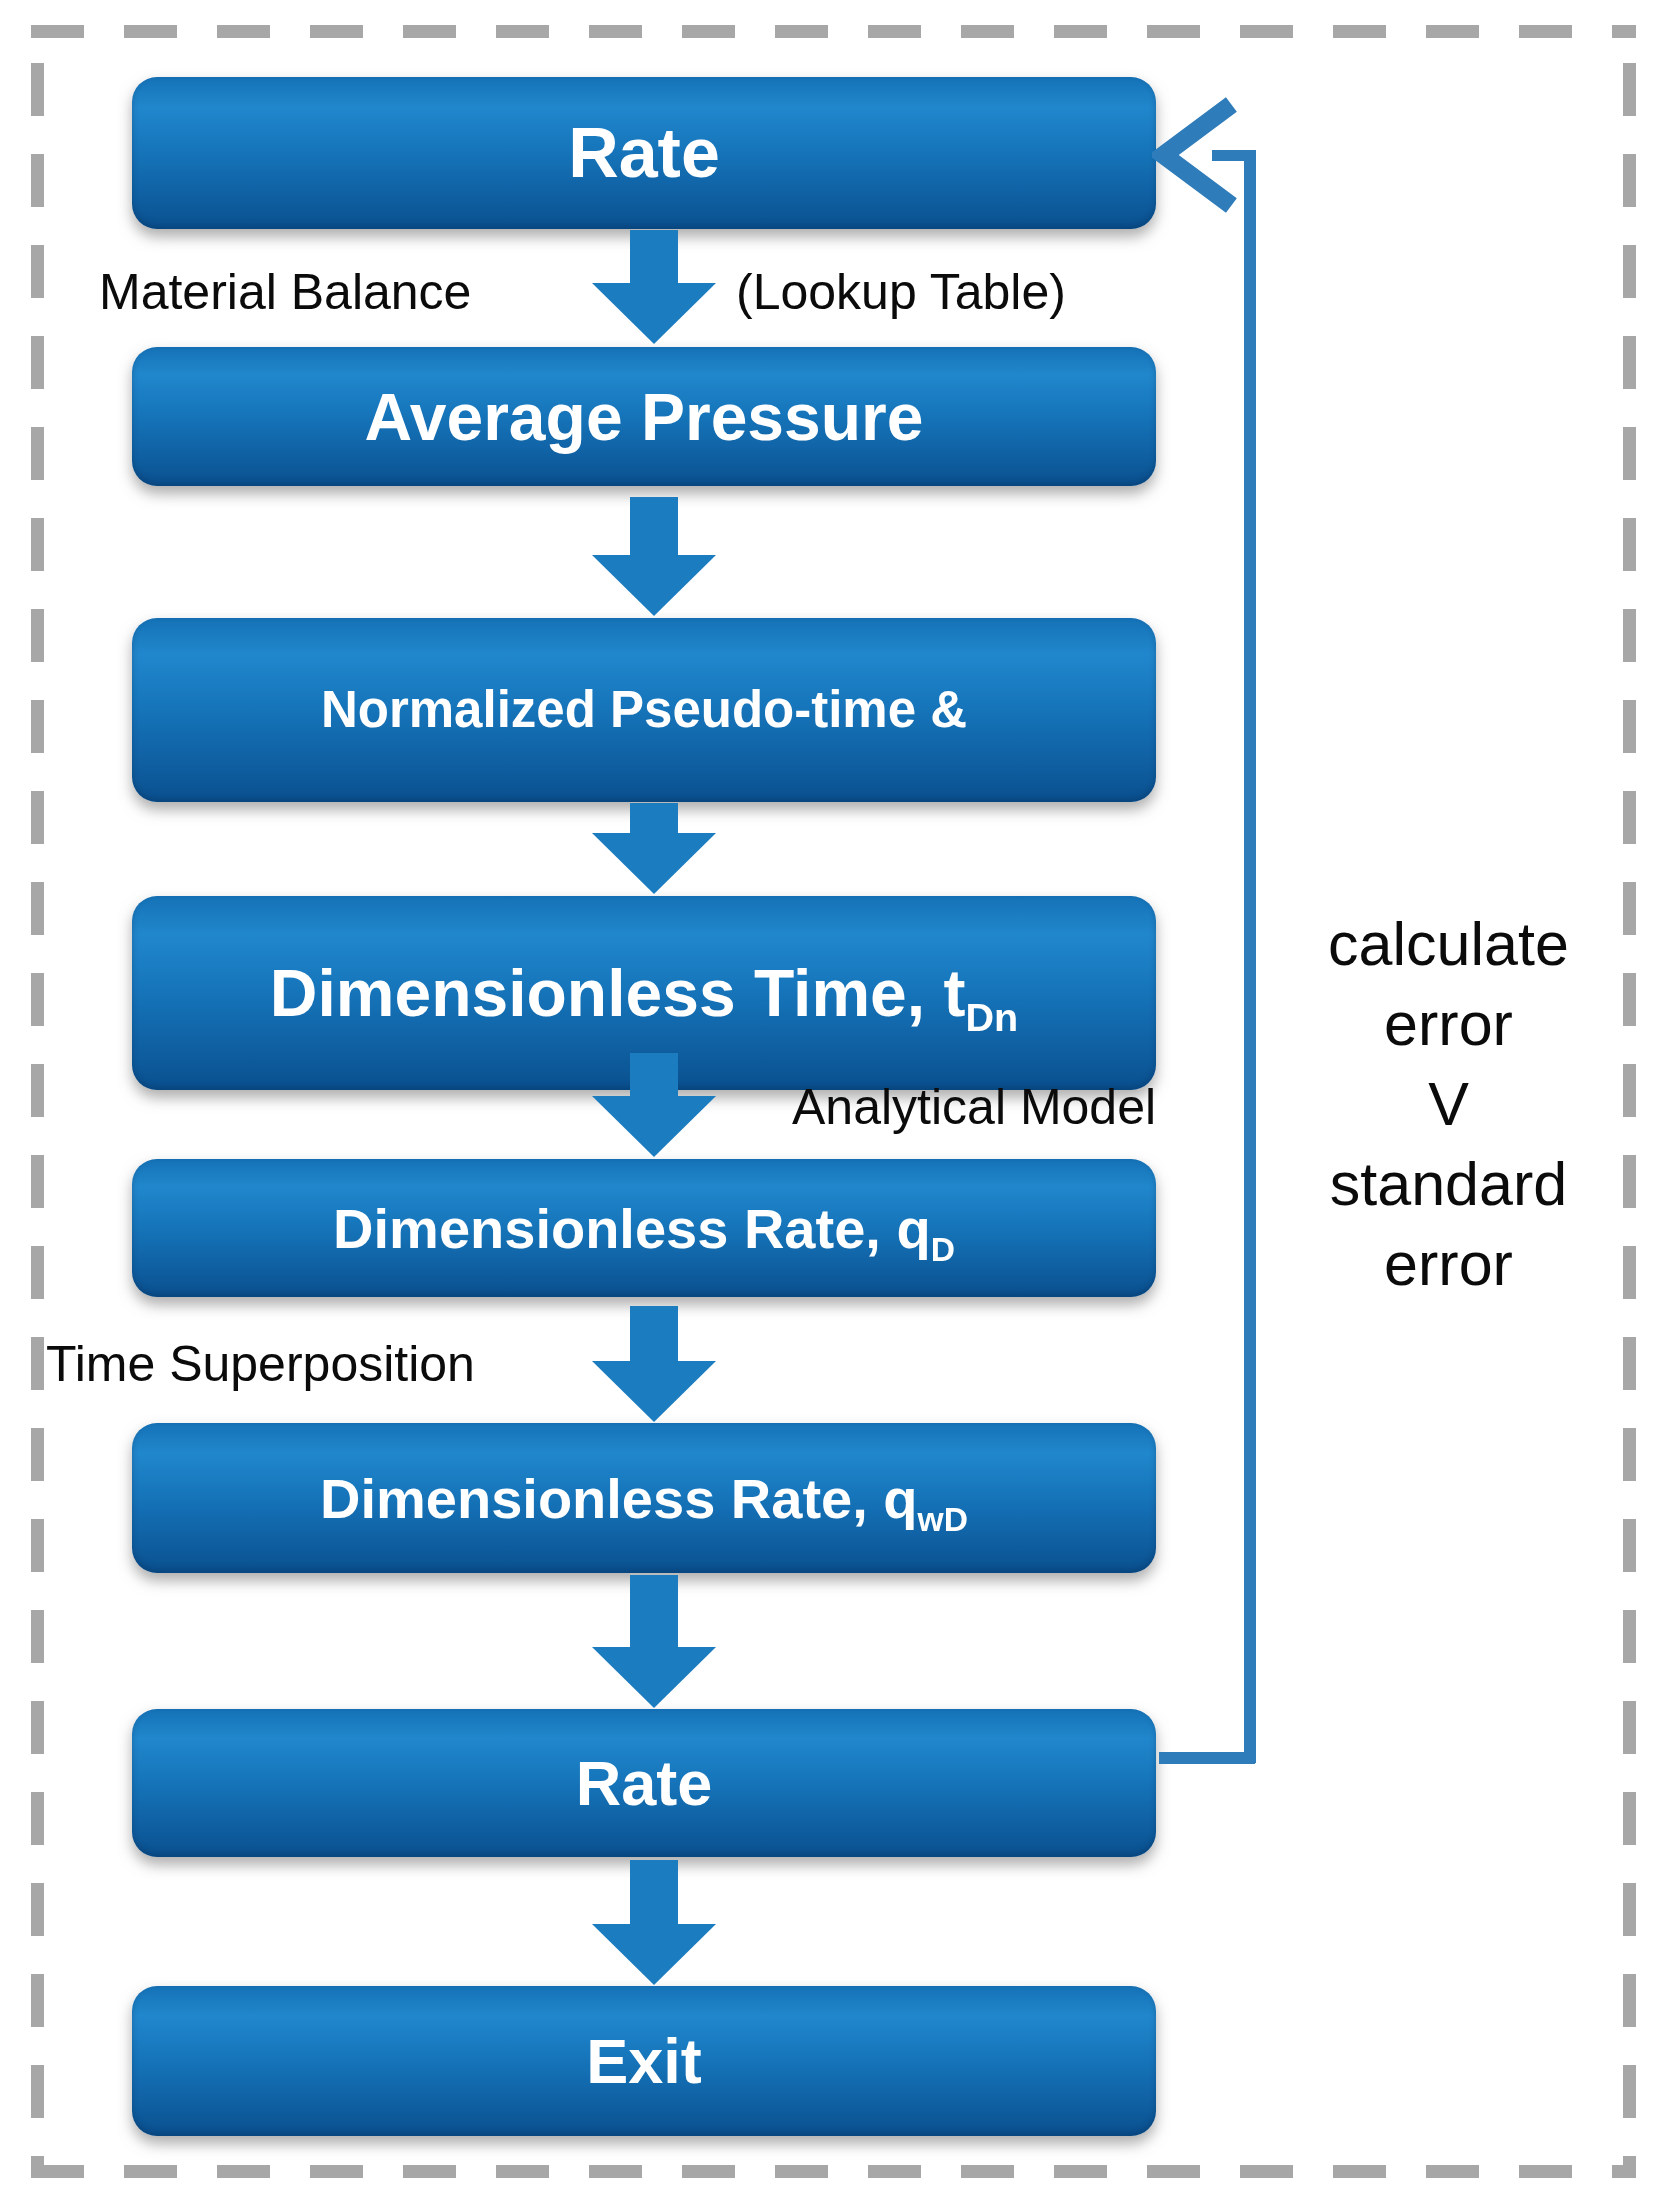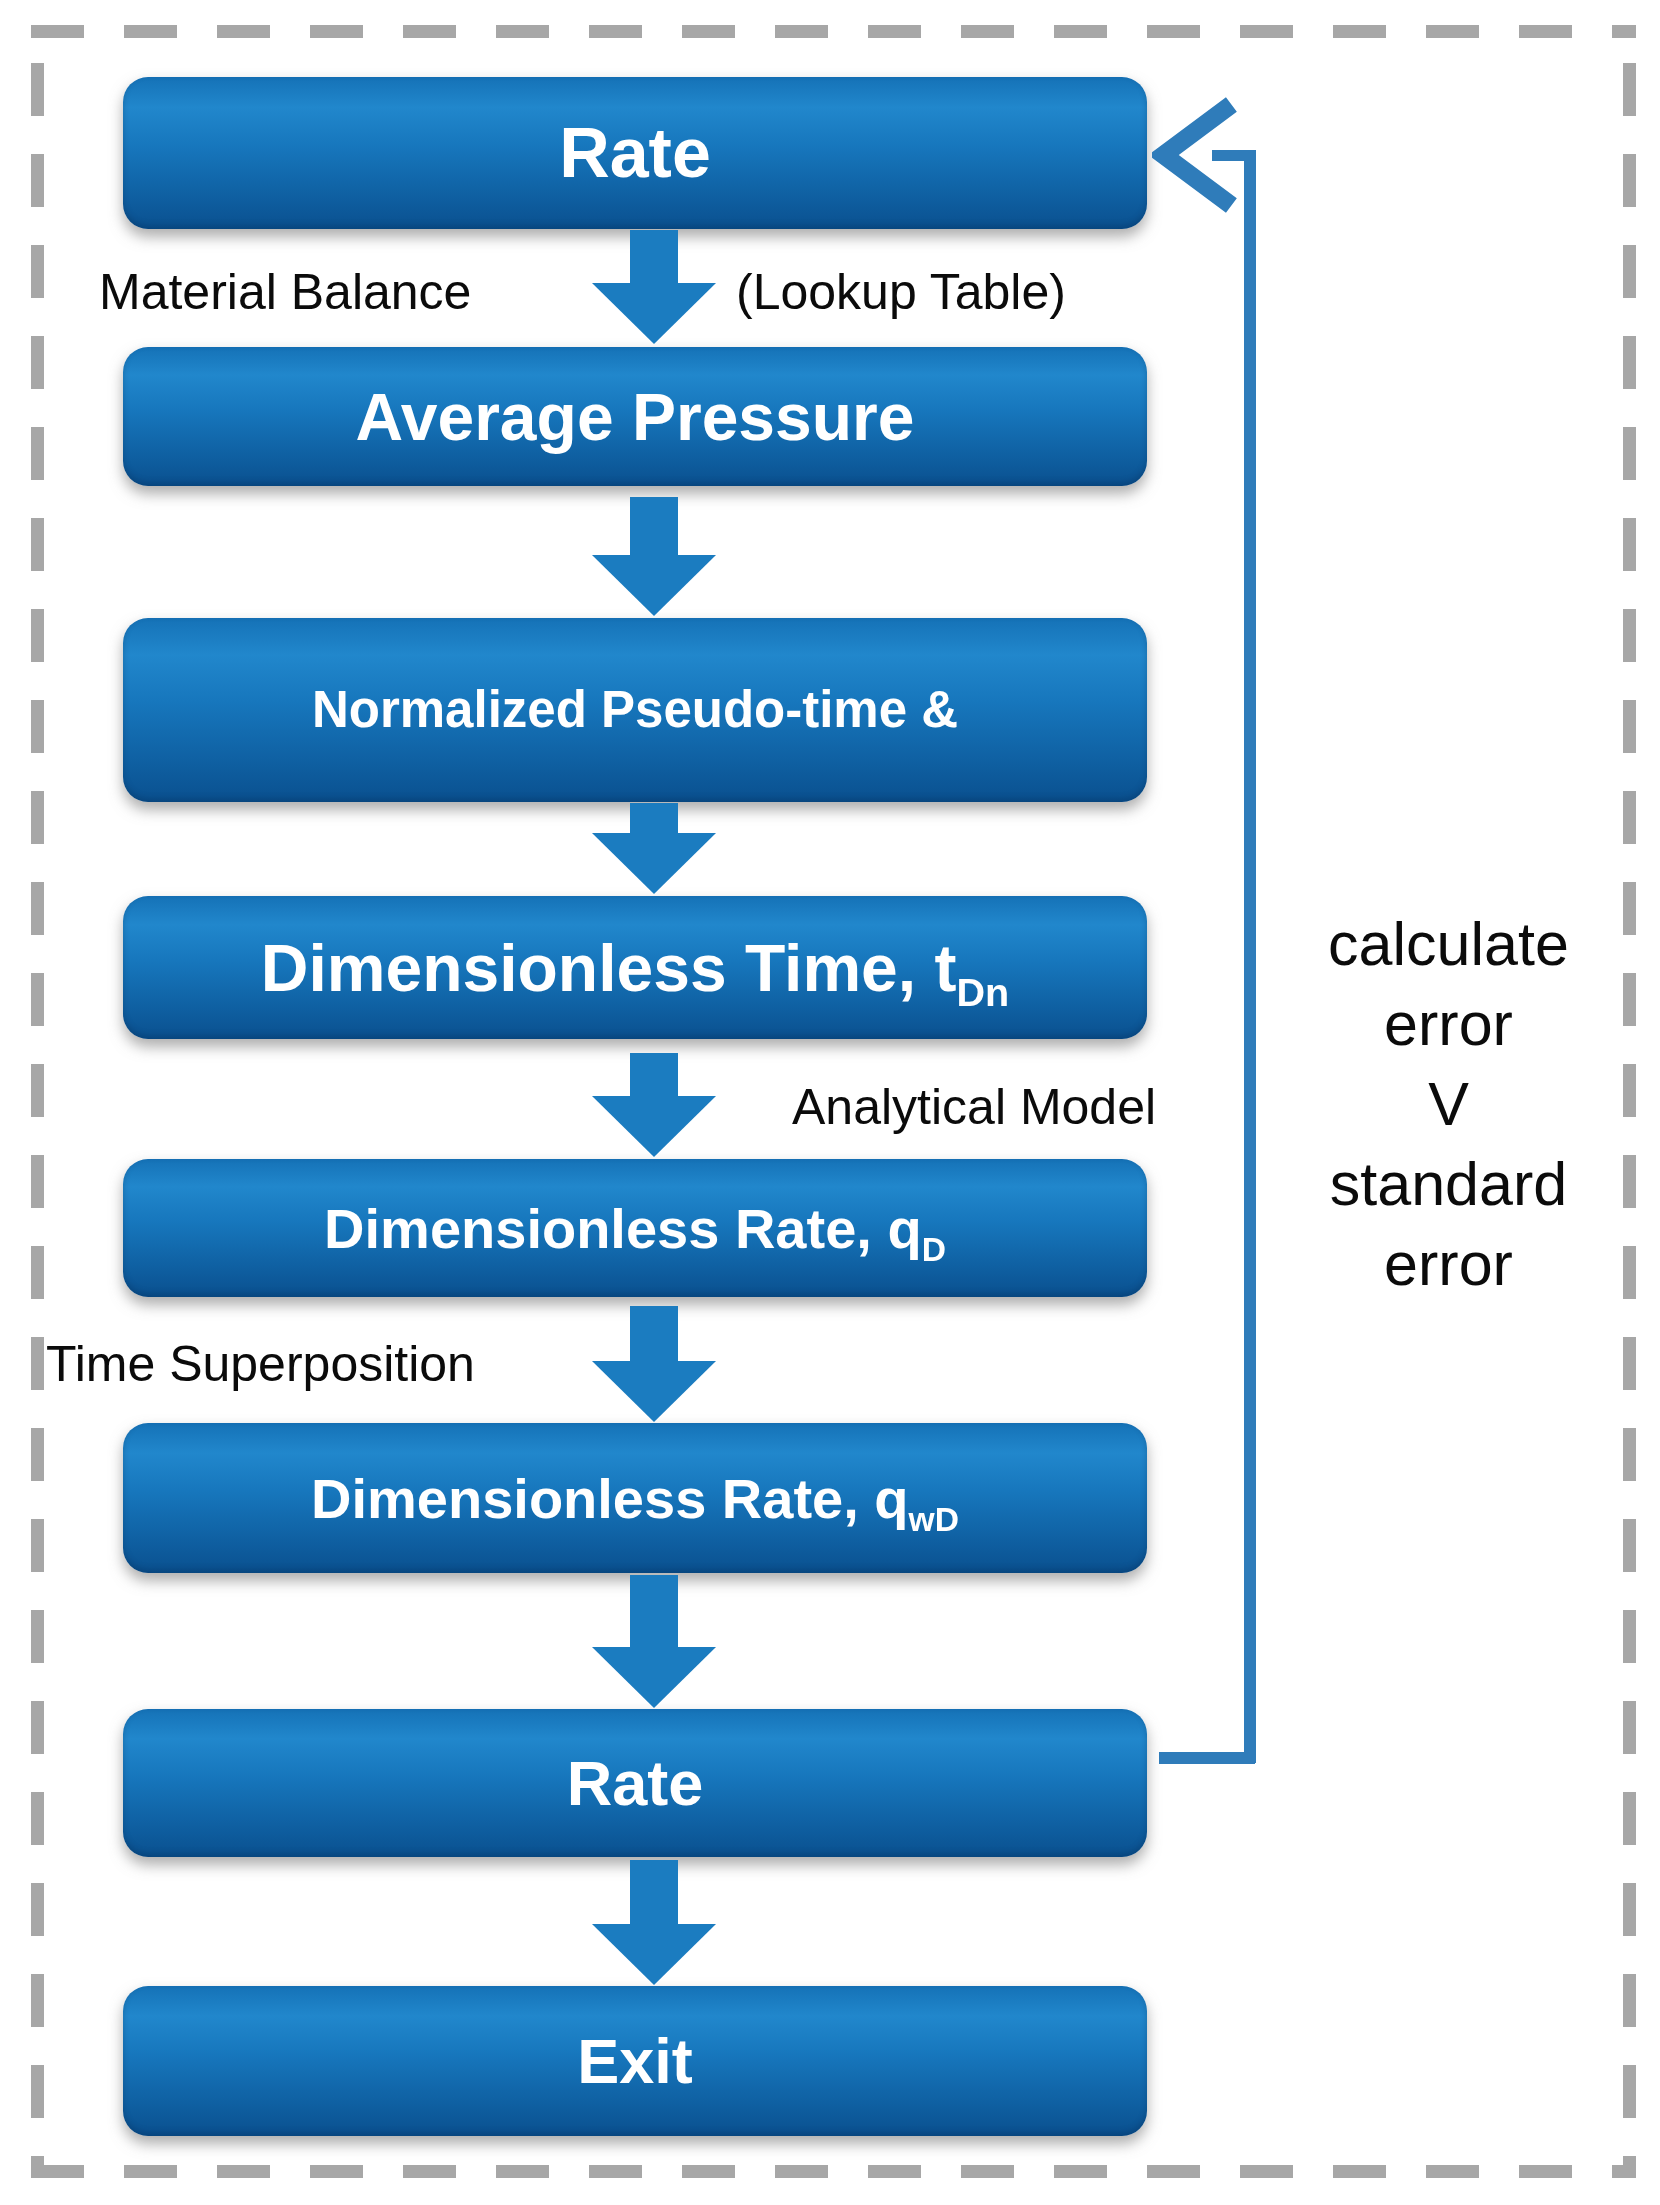--- a/index.html
+++ b/index.html
@@ -9,21 +9,21 @@
   }
   
   .bstrip{position:absolute;}
   .bh{height:13.3px;left:31px;width:1605px;
       background:repeating-linear-gradient(90deg,#a7a7a7 0 53px,transparent 53px 93px);}
   .bv{width:13.3px;top:25px;height:2153px;
       background:repeating-linear-gradient(180deg,transparent 0 38px,#a7a7a7 38px 91px);}
 
   
   .box{
-    position:absolute;left:123px;width:1024px;border-radius:25px;
+    position:absolute;left:132px;width:1024px;border-radius:25px;
     background:linear-gradient(180deg,#1572b7 0%,#2187cc 20%,#1777bd 45%,#0f60a2 78%,#0a508f 100%);
     box-shadow:0 7.5px 13.3px rgba(110,110,110,.55), inset 0 -3.3px 6.6px rgba(0,40,80,.30);
     color:#ffffff;font-weight:700;
     display:flex;align-items:center;justify-content:center;text-align:center;
   }
   .box sub{font-size:0.60em;vertical-align:-0.38em;line-height:0;}
 
   
   .arrow{position:absolute;left:592px;width:124px;display:flex;flex-direction:column;align-items:center;}
   .arrow .stem{width:48px;flex:1 1 auto;background:#1b7cc0;}
@@ -55,21 +55,21 @@
   <div class="box" style="top:347px;height:139px;font-size:66px">
     <span>Average Pressure</span>
   </div>
 
   <div class="box" style="top:618px;height:184px;font-size:51px;line-height:66px">
     <div>
       <div><span>Normalized Pseudo-time &amp;</span></div>
     </div>
   </div>
 
-  <div class="box" style="top:896px;height:143px;font-size:66px">
+  <div class="box" style="top:896px;height:194px;font-size:66px">
     <span><span>Dimensionless Time, t</span><sub>Dn</sub></span>
   </div>
 
   <div class="box" style="top:1159px;height:138px;font-size:56px">
     <span><span>Dimensionless Rate, q</span><sub>D</sub></span>
   </div>
 
   <div class="box" style="top:1423px;height:150px;font-size:56px">
     <span><span>Dimensionless Rate, q</span><sub>wD</sub></span>
   </div>

